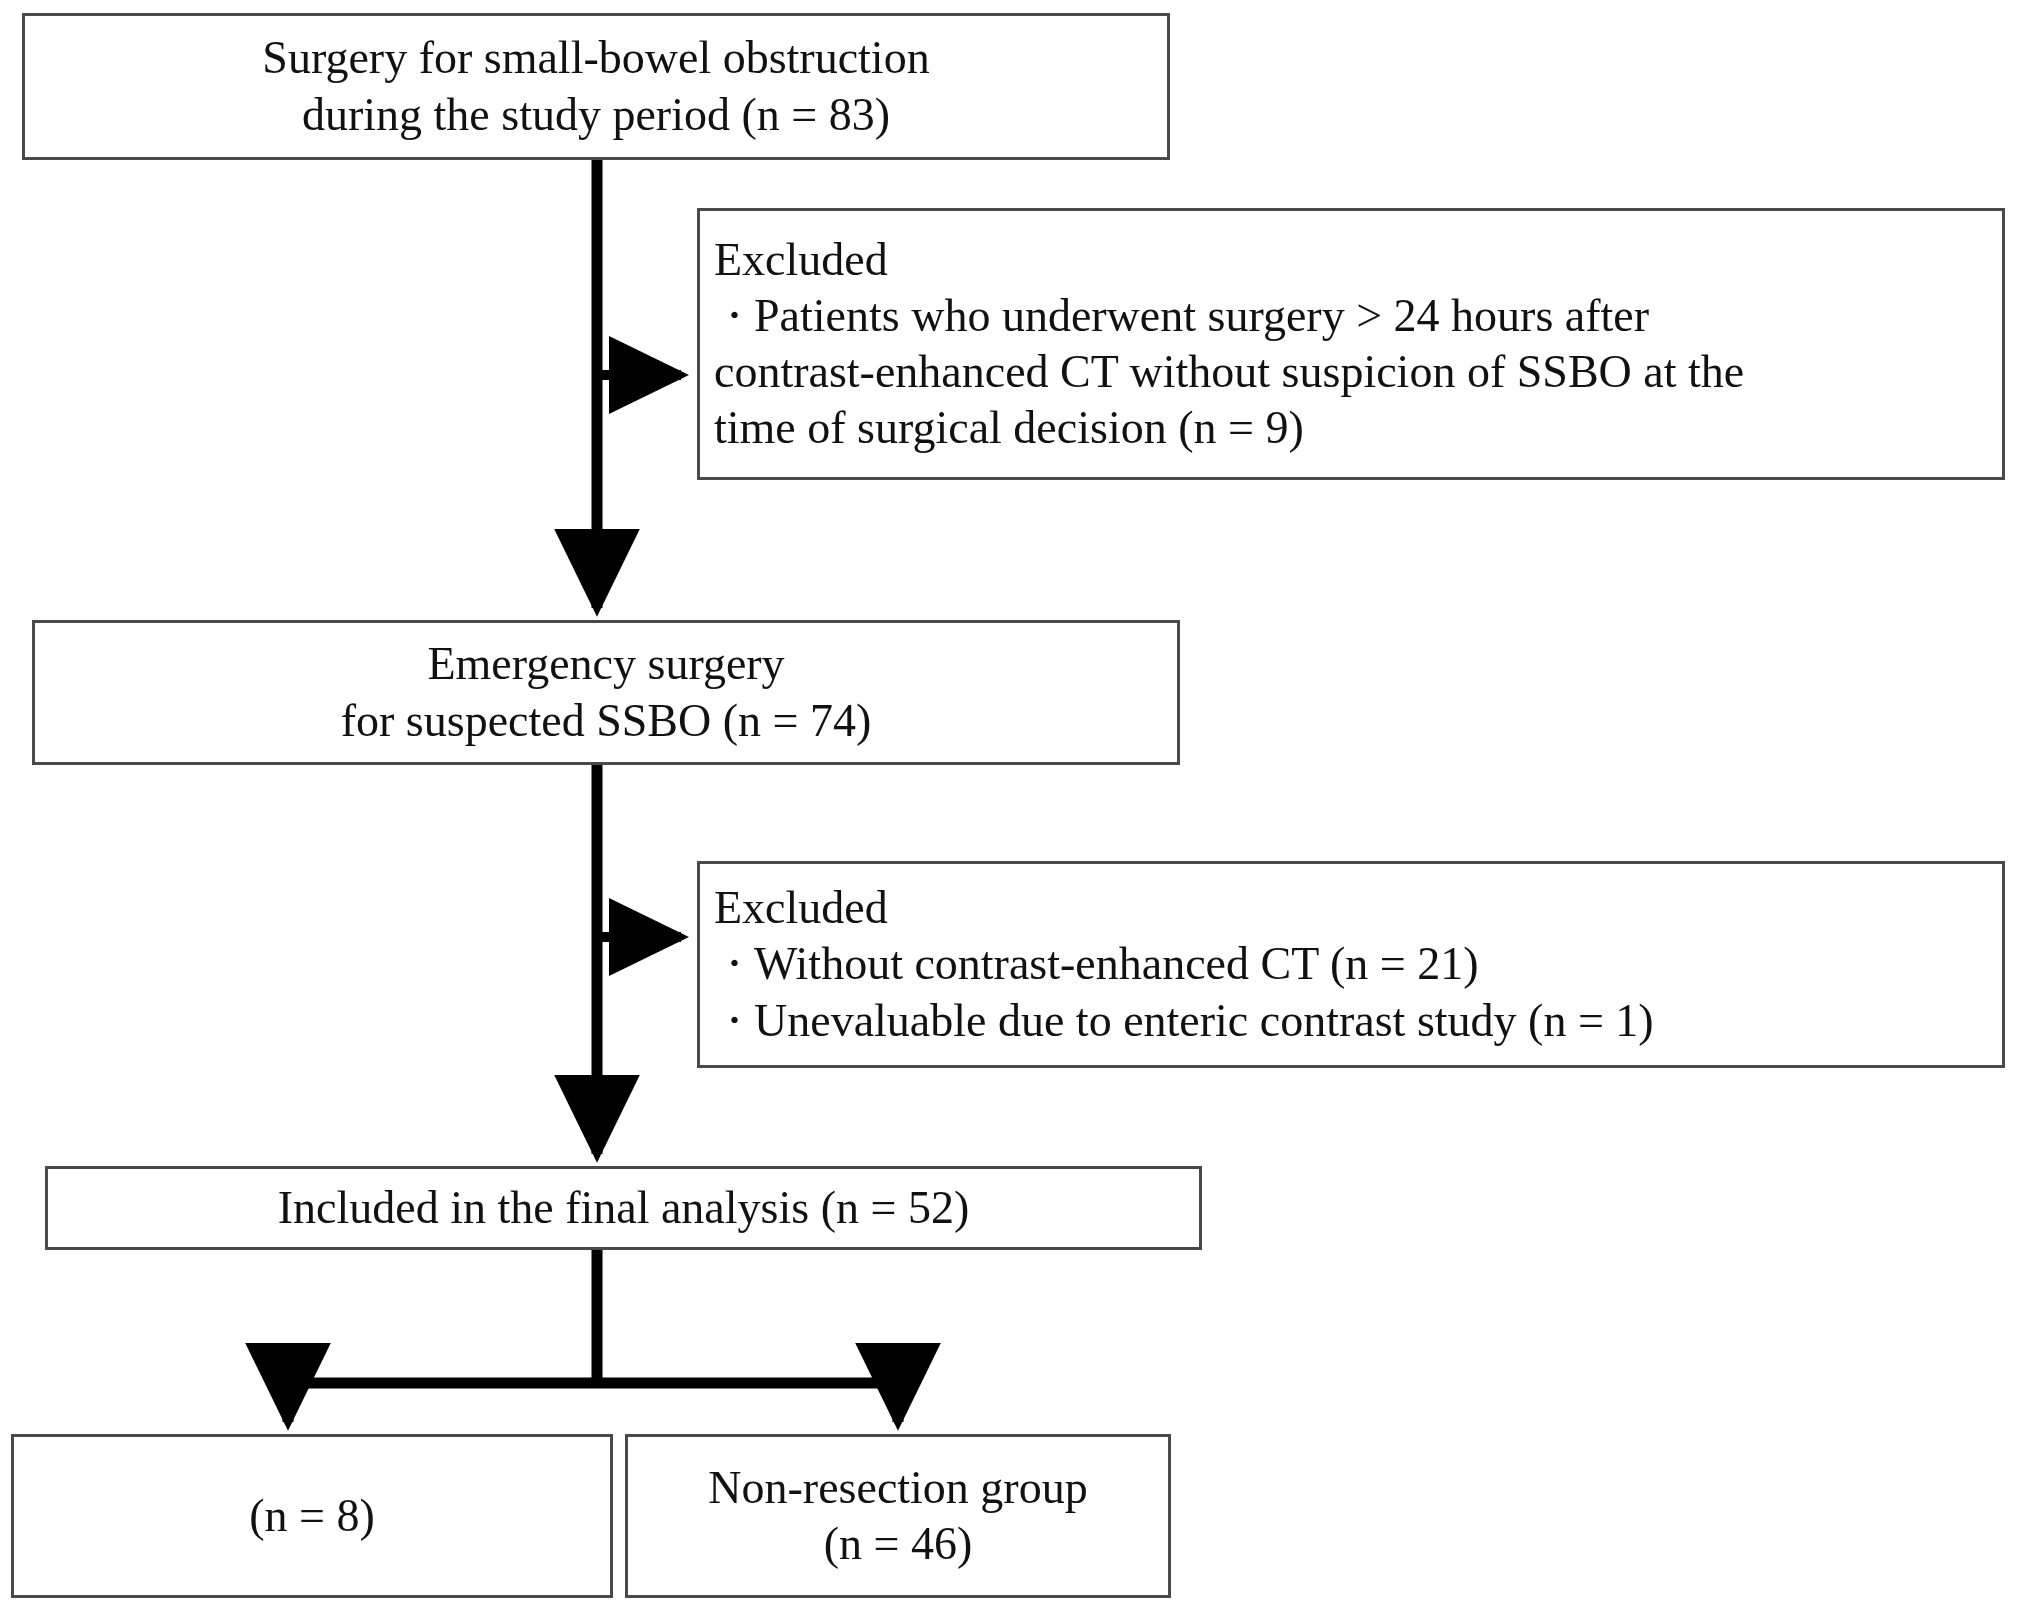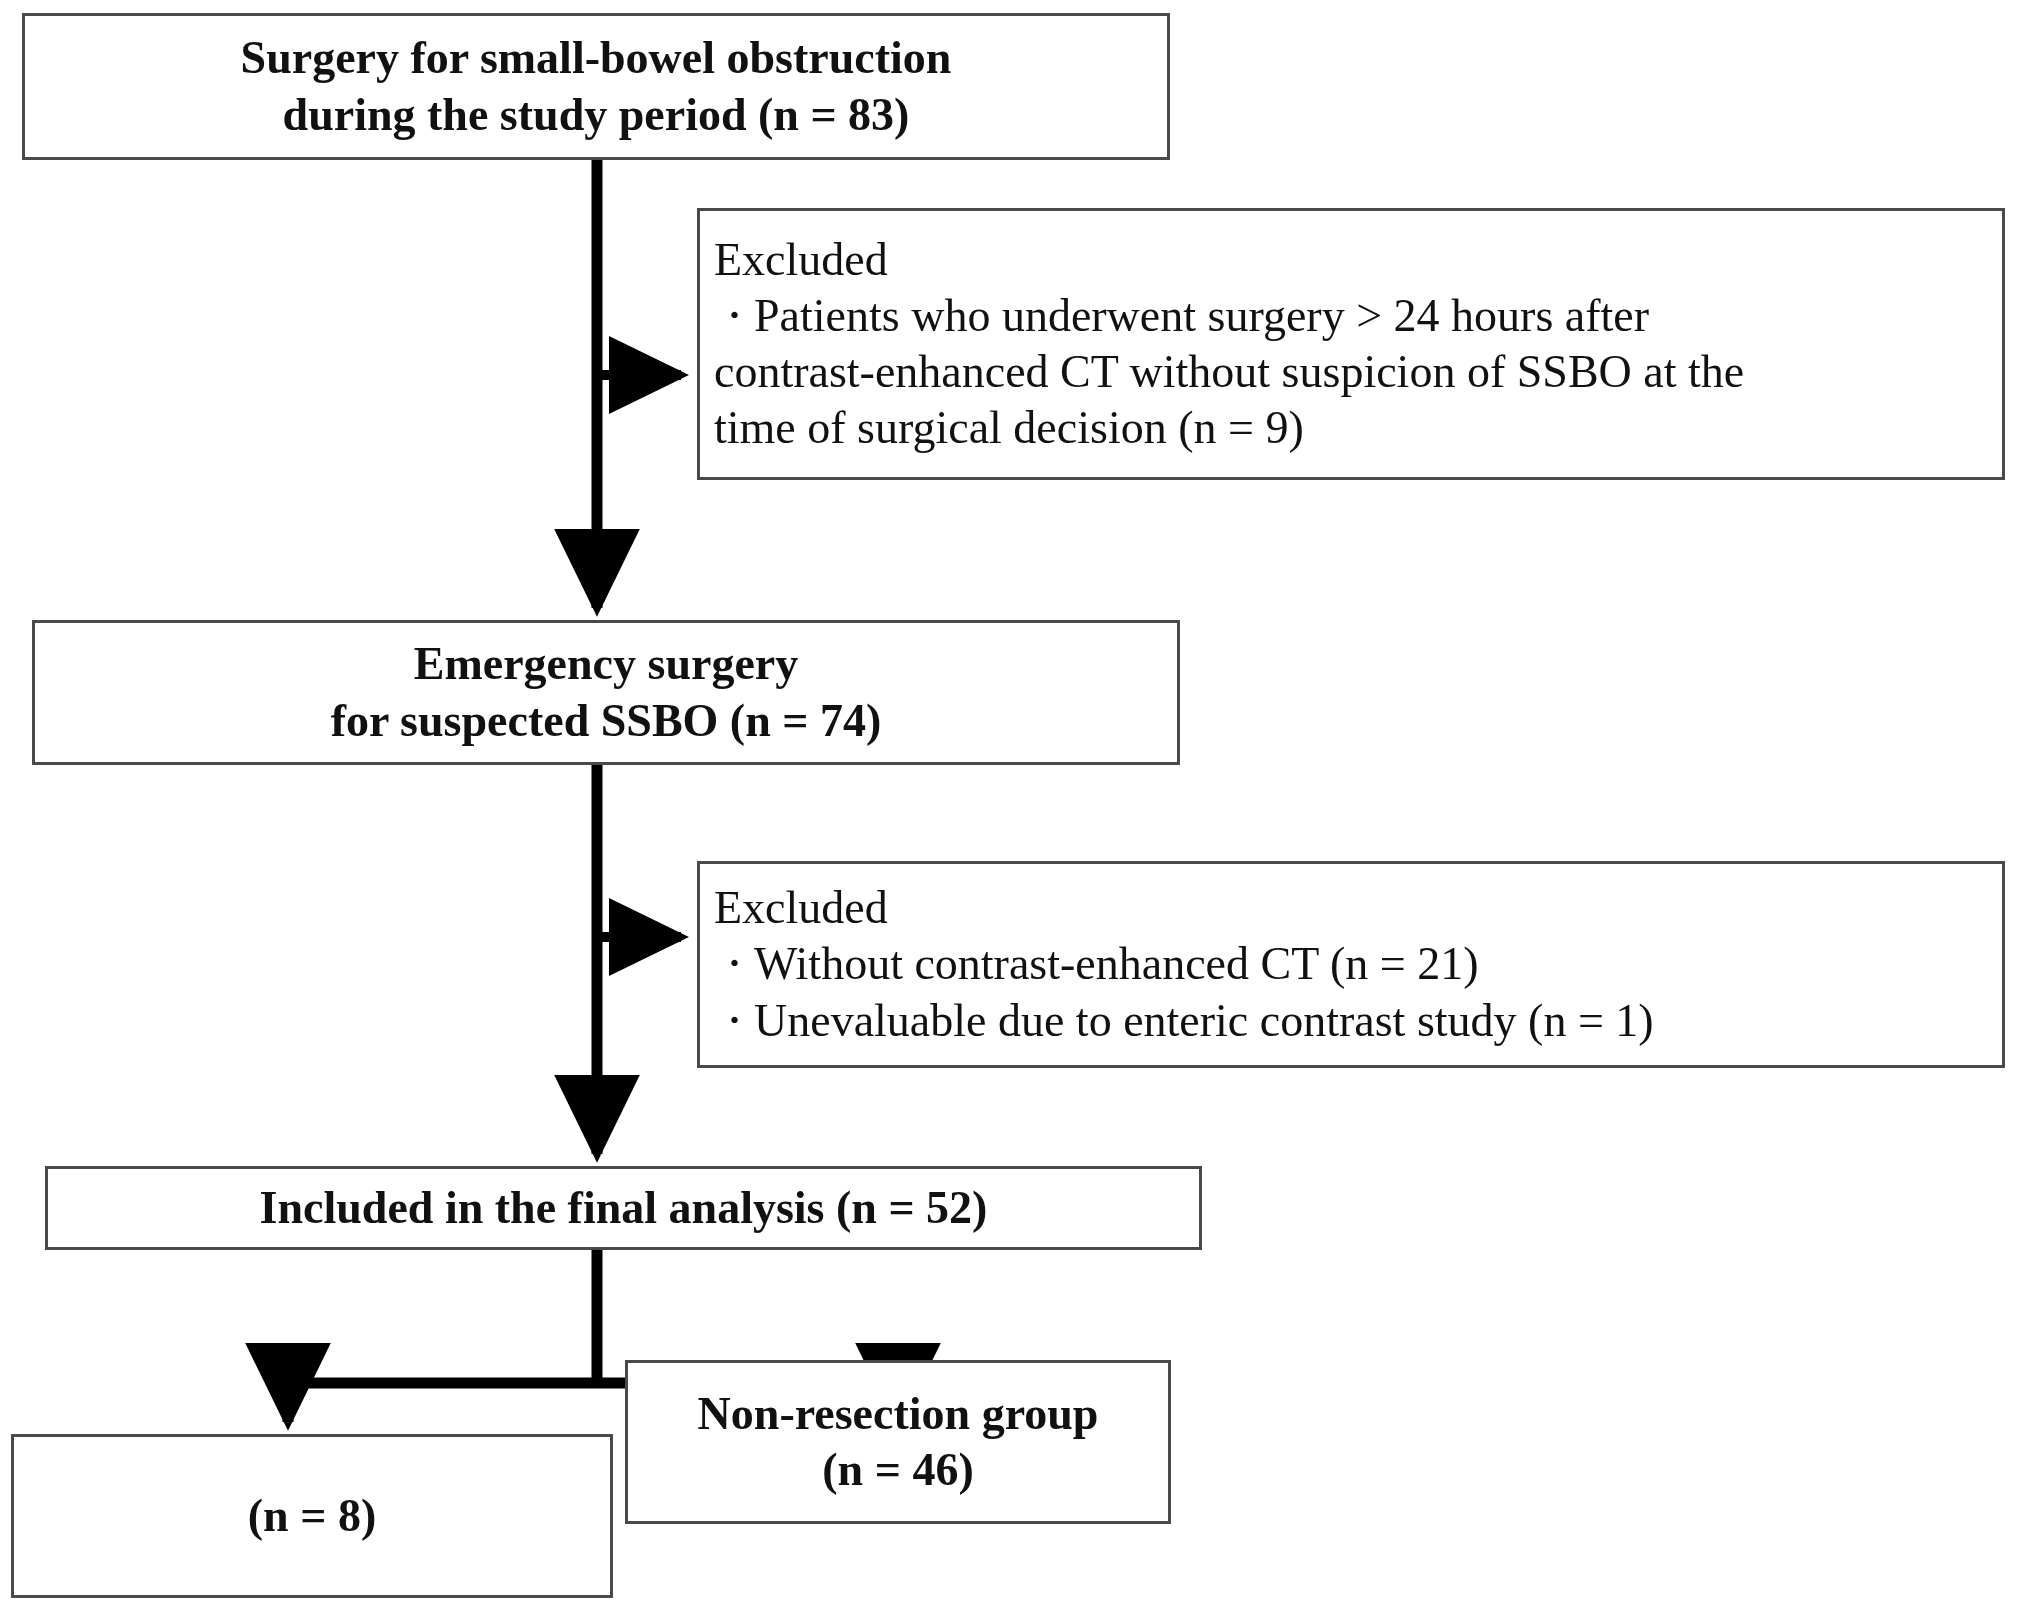--- a/index.html
+++ b/index.html
@@ -20,21 +20,21 @@
   
   .fc-box {
     position: absolute;
     box-sizing: border-box;
     background: #ffffff;
     border: 3px solid #4a4a4a;
     display: flex;
     flex-direction: column;
     justify-content: center;
   }
-  .fc-box.center { align-items: center; text-align: left; font-weight: bold; }
+  .fc-box.center { align-items: center; text-align: left; }
   .fc-box.left   { align-items: flex-start; text-align: left; }
 
   .line {
     display: block;
     font-size: 46px;
     line-height: 1.22;
     white-space: nowrap;
     color: #111111;
   }
   .fc-box.left .line {
@@ -119,18 +119,18 @@
   </div>
 
   <div class="fc-box center" style="left:13px; top:1166px; width:1157px; height:84px;margin-left:32px;">
     <span class="line">Included in the final analysis (n = 52)</span>
   </div>
 
   <div class="fc-box center" style="left:11px; top:1434px; width:602px; height:164px;">
     <span class="line">(n = 8)</span>
   </div>
 
-  <div class="fc-box center" style="left:625px; top:1360px; width:546px; height:164px;">
+  <div class="fc-box center" style="left:625px; top:1434px; width:546px; height:164px;">
     <span class="line">Non-resection group</span>
     <span class="line">(n = 46)</span>
   </div>
 
 </div>
 
 </body></html>

